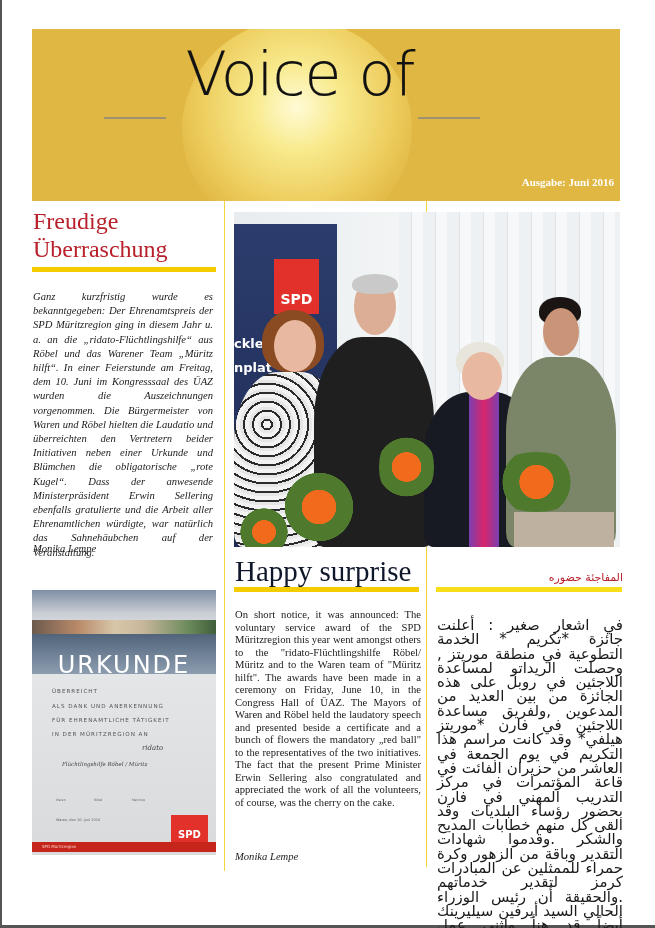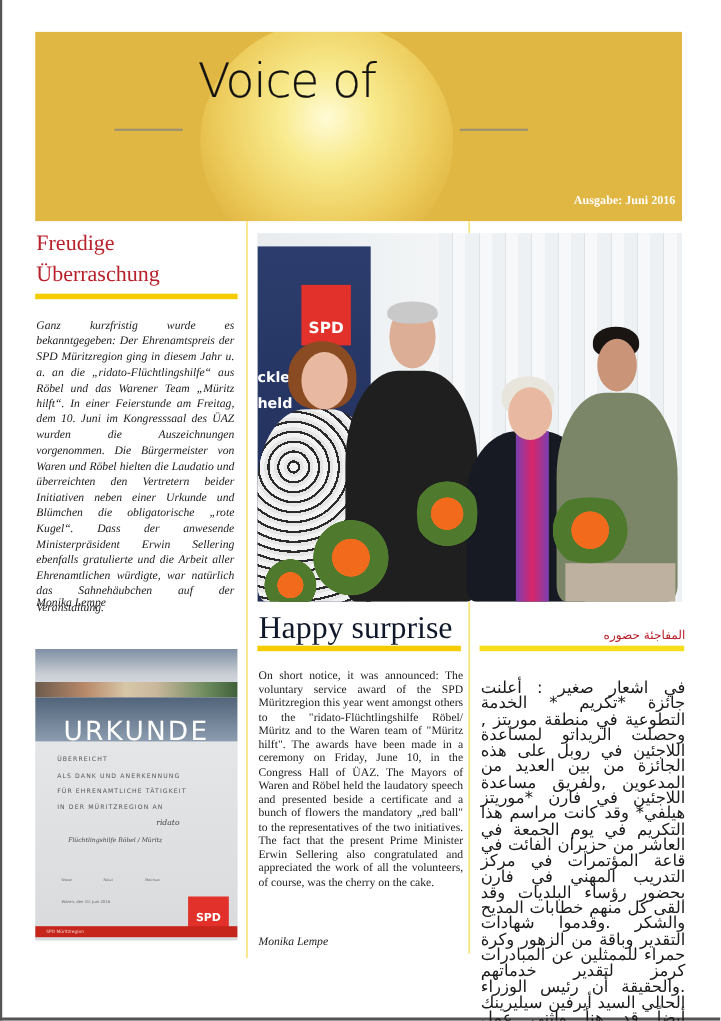--- a/index.html
+++ b/index.html
@@ -18,43 +18,43 @@
   .masthead .glow {
     position: absolute; left: 150px; top: -10px; width: 230px; height: 220px; border-radius: 50%;
     background: radial-gradient(circle at 50% 40%, #fffbd6 0%, #f8ea8d 25%, #edcd5e 55%, rgba(225,183,67,0) 75%);
   }
   .masthead .rule-left, .masthead .rule-right {
     position: absolute; top: 88px; height: 2px; width: 62px; background: #9e9272;
   }
   .masthead .rule-left { left: 72px; }
   .masthead .rule-right { left: 386px; }
   .masthead .voice {
-    position: absolute; left: 148px; top: 10px; width: 240px; 
-    font-family: "DejaVu Sans", sans-serif; font-weight: 200; font-size: 43px; color: #111;
+    position: absolute; left: 148px; top: 10px; width: 240px; text-align: center;
+    font-family: "DejaVu Sans", sans-serif; font-weight: 200; font-size: 60px; color: #111;
     letter-spacing: -1px; line-height: 70px;
     -webkit-text-stroke: 0.2px #111;
   }
   .masthead .uns {
     position: absolute; left: 150px; top: 66px; width: 240px; text-align: center;
     font-family: "DejaVu Sans", sans-serif; font-weight: 900; font-size: 92px; color: #ffffff;
     line-height: 110px; letter-spacing: 2px;
     -webkit-text-stroke: 2px #111;
   }
   .masthead .issue {
     position: absolute; right: 6px; bottom: 13px; font-family: "Liberation Serif", serif;
     font-weight: bold; font-size: 11px; color: #ffffff;
   }
 
   
   .col-rule { position: absolute; width: 1px; background: #f5d63a; }
 
   
   .heading-de {
     position: absolute; left: 33px; top: 207px; width: 185px;
-    color: #b8202b; font-size: 20px; line-height: 28px; font-family: "Liberation Serif", serif;
+    color: #b8202b; font-size: 24px; line-height: 28px; font-family: "Liberation Serif", serif;
   }
   .ybar { position: absolute; height: 5px; background: #f5cc00; }
   .body-de {
     position: absolute; left: 33px; top: 290px; width: 180px;
     font-size: 10.6px; line-height: 14.2px; color: #1a1a1a; text-align: justify; hyphens: manual; font-style: italic;
   }
   .author { position: absolute; font-style: italic; font-size: 10.6px; color: #1a1a1a; }
 
   
   .cert {
@@ -169,21 +169,21 @@
       <span>SPD Müritzregion</span>
     </div>
 </figure>
 
 <figure class="photo" style="margin:0;">
   <div class="blinds"></div>
   <div class="banner">
     <div class="spd">SPD</div>
     <div class="txt">
       <div>ckler</div>
-      <div>held</div>
+      <div>nplat</div>
     </div>
   </div>
 
   <div class="person" style="left:0; top:160px; width:110px; height:175px; background: repeating-radial-gradient(circle at 30% 30%, #f2f2f2 0 4px, #2a2a2a 4px 6px, #e6e6e6 6px 9px);"></div>
   <div class="hair" style="left:28px; top:98px; width:62px; height:62px; background:#8a4a22;"></div>
   <div class="head" style="left:40px; top:108px; width:42px; height:52px;"></div>
 
   <div class="person" style="left:80px; top:125px; width:120px; height:210px; background:#1f1f1f;"></div>
   <div class="head" style="left:120px; top:65px; width:42px; height:58px; background:#dcae96;"></div>
   <div class="hair" style="left:118px; top:62px; width:46px; height:20px; background:#c9c9c9;"></div>

